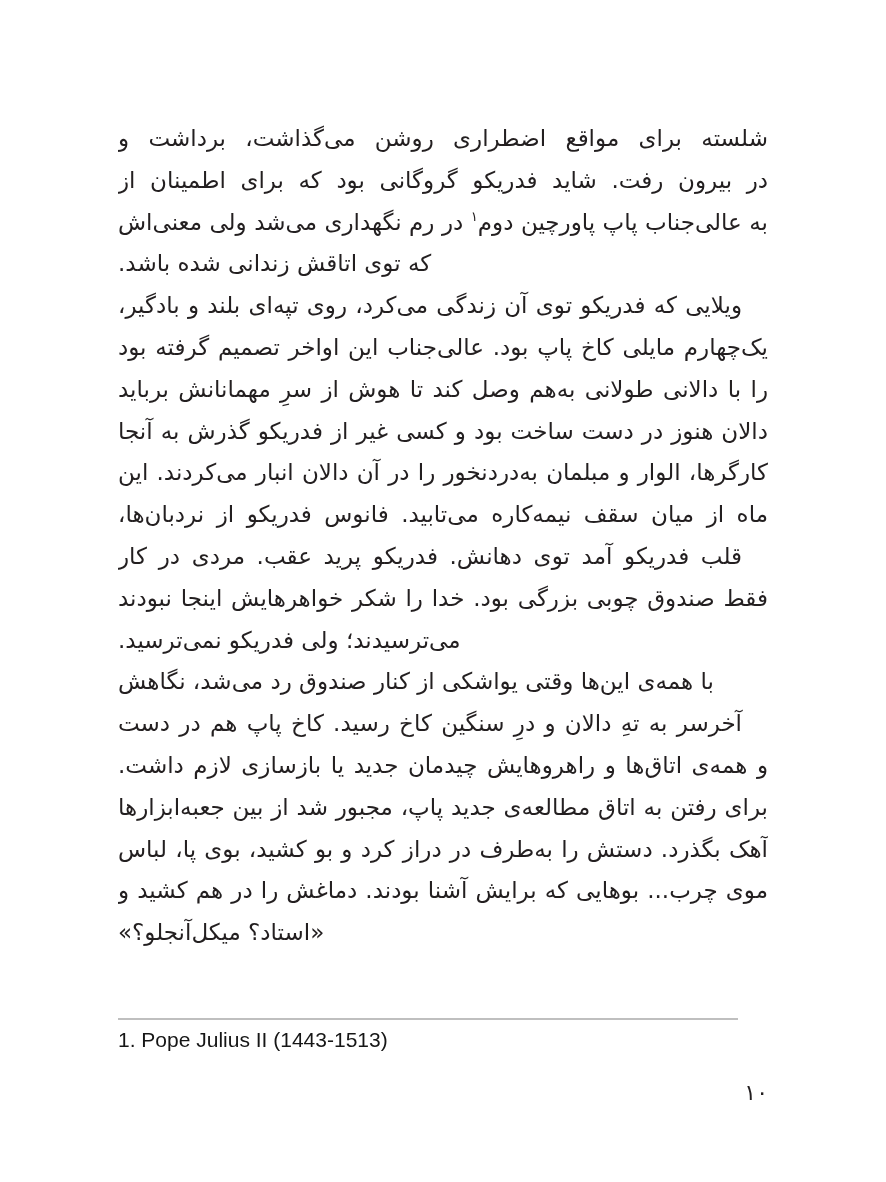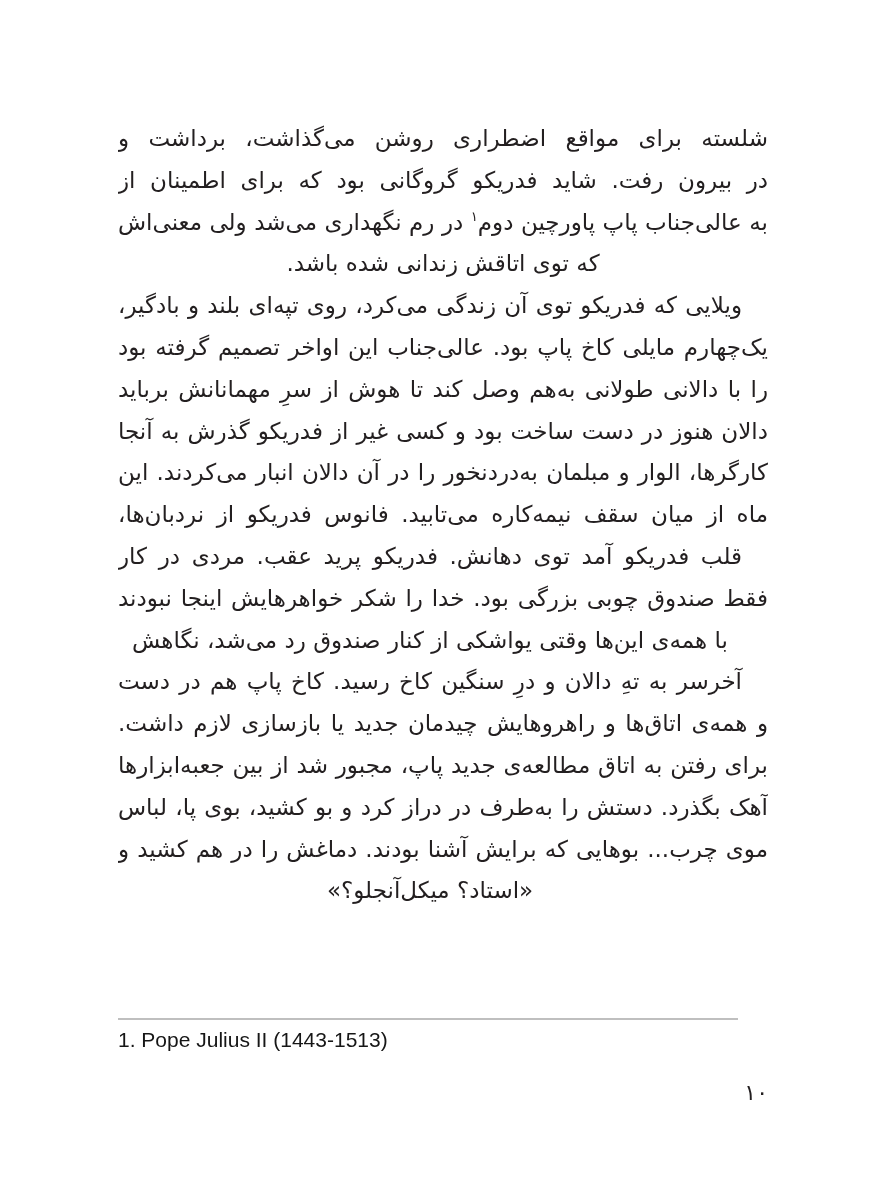--- a/index.html
+++ b/index.html
@@ -23,21 +23,21 @@
   .para { margin: 0; padding: 0; }
   .line {
     height: 41.8px;
     line-height: 41.8px;
     text-align: justify;
     text-align-last: justify;
     overflow: hidden;
     white-space: normal;
   }
   .line.last {
-    text-align: center;
+    text-align: left;
     text-align-last: auto;
   }
   .para.indent .line:first-child { padding-right: 26px; }
   sup.fn-mark {
     font-size: 0.58em;
     line-height: 0;
     vertical-align: super;
   }
   .footnote-rule {
     position: absolute;
@@ -82,20 +82,21 @@
         <div class="line">ویلایی که فدریکو توی آن زندگی می‌کرد، روی تپه‌ای بلند و بادگیر، در حدود</div>
         <div class="line">یک‌چهارم مایلی کاخ پاپ بود. عالی‌جناب این اواخر تصمیم گرفته بود دو ساختمان</div>
         <div class="line">را با دالانی طولانی به‌هم وصل کند تا هوش از سرِ مهمانانش برباید ولی سرتاسر</div>
         <div class="line">دالان هنوز در دست ساخت بود و کسی غیر از فدریکو گذرش به آنجا نمی‌افتاد.</div>
         <div class="line">کارگرها، الوار و مبلمان به‌دردنخور را در آن دالان انبار می‌کردند. این وقتِ شب،</div>
         <div class="line">ماه از میان سقف نیمه‌کاره می‌تابید. فانوس فدریکو از نردبان‌ها، کپه‌های کاشی و</div>
       </div>
       <div class="para indent">
         <div class="line">قلب فدریکو آمد توی دهانش. فدریکو پرید عقب. مردی در کار نبود!</div>
         <div class="line">فقط صندوق چوبی بزرگی بود. خدا را شکر خواهرهایش اینجا نبودند وگرنه</div>
+        <div class="line last">می‌ترسیدند؛ ولی فدریکو نمی‌ترسید.</div>
       </div>
       <div class="para indent">
         <div class="line last">با همه‌ی این‌ها وقتی یواشکی از کنار صندوق رد می‌شد، نگاهش نکرد.</div>
       </div>
       <div class="para indent">
         <div class="line">آخرسر به تهِ دالان و درِ سنگین کاخ رسید. کاخ پاپ هم در دست تعمیر بود</div>
         <div class="line">و همه‌ی اتاق‌ها و راهروهایش چیدمان جدید یا بازسازی لازم داشت. فدریکو</div>
         <div class="line">برای رفتن به اتاق مطالعه‌ی جدید پاپ، مجبور شد از بین جعبه‌ابزارها و لگن‌های</div>
         <div class="line">آهک بگذرد. دستش را به‌طرف در دراز کرد و بو کشید، بوی پا، لباس چرک،</div>
         <div class="line">موی چرب... بوهایی که برایش آشنا بودند. دماغش را در هم کشید و صدا زد:</div>

